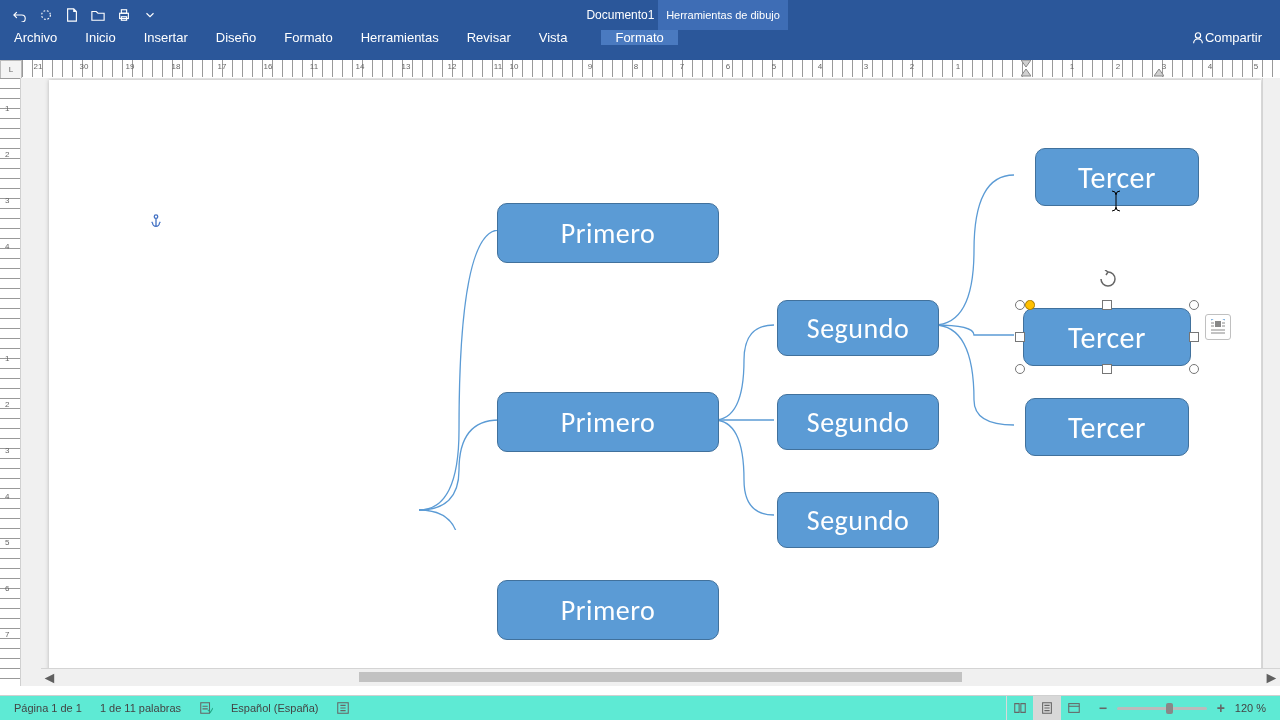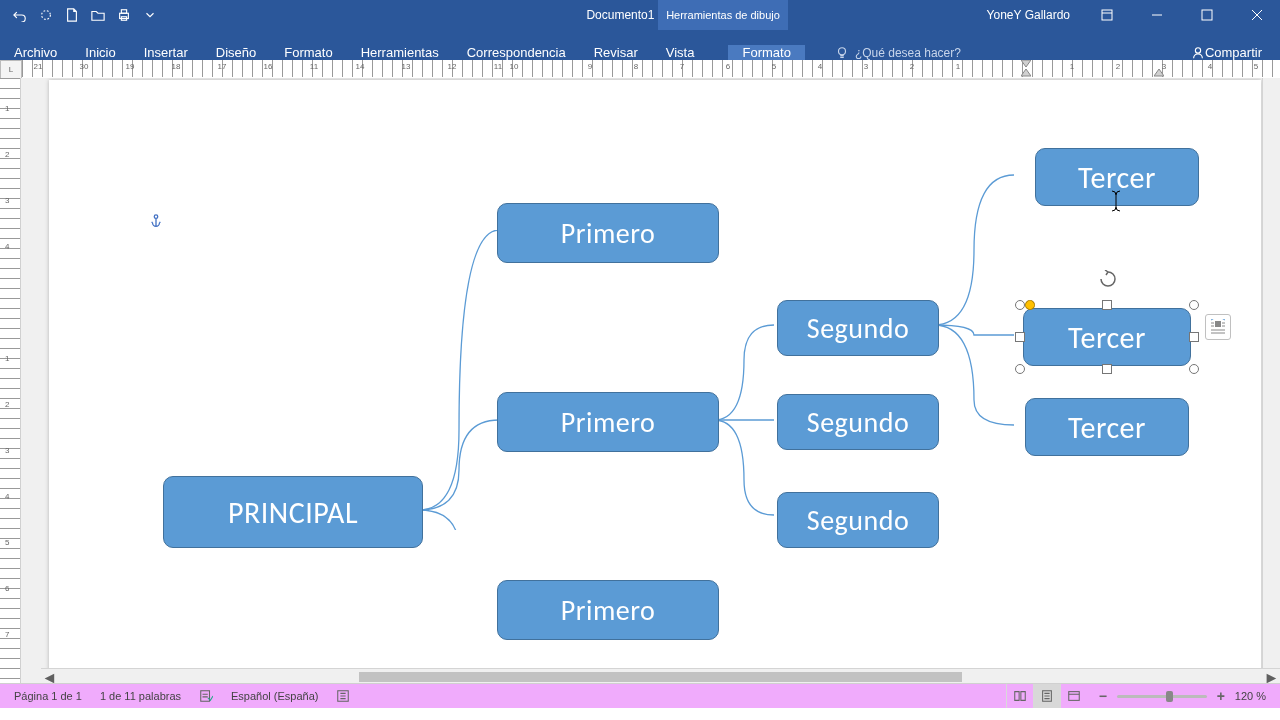--- a/index.html
+++ b/index.html
@@ -8,21 +8,21 @@
 .qat{display:flex;align-items:center;height:100%;padding-left:8px;gap:2px}
 .qat-btn{width:24px;height:24px;display:flex;align-items:center;justify-content:center;color:#fff;cursor:pointer}
 .qat-btn svg{width:14px;height:14px;fill:none;stroke:#fff;stroke-width:1.3}
 .titlecenter{position:absolute;left:0;right:0;text-align:center;pointer-events:none}
 .ctx-tab{position:absolute;left:658px;top:0;height:30px;width:130px;background:#3E6DB5;color:#fff;display:flex;align-items:center;justify-content:center;font-size:11px}
 .userbox{margin-left:auto;display:flex;align-items:center;gap:4px;padding-right:0}
 .username{padding:0 10px}
 .winctl{width:46px;height:30px;display:flex;align-items:center;justify-content:center;cursor:pointer}
 .winctl svg{width:12px;height:12px;fill:none;stroke:#fff;stroke-width:1}
 
-.ribbon{height:30px;background:#2B579A;color:#fff;display:flex;align-items:flex-end;font-size:13px}
+.ribbon{height:30px;background:#2B579A;color:#fff;display:flex;align-items:flex-start;font-size:13px}
 .rtab{padding:0 14px;display:flex;align-items:center;cursor:pointer}
 .rtab.active{background:#4A7AC0}
 .tellme{display:flex;align-items:center;margin-left:30px;color:#C7D5EB;font-size:12px;gap:6px}
 .tellme svg{width:14px;height:14px;fill:none;stroke:#C7D5EB;stroke-width:1.3}
 .share{margin-left:auto;padding:0 18px;display:flex;align-items:center;cursor:pointer}
 .share svg{width:14px;height:14px;fill:none;stroke:#fff;stroke-width:1.3}
 
 .hruler{height:18px;background:#fff;border-bottom:1px solid #d0d0d0;position:relative;font-size:8px;color:#666}
 .hruler .lbox{position:absolute;left:0;top:0;width:20px;height:17px;border:1px solid #bbb;background:#f4f4f4;display:flex;align-items:center;justify-content:center;font-size:8px}
 .hruler-track{position:absolute;left:22px;right:0;top:0;height:17px;background:repeating-linear-gradient(to right,#999 0,#999 1px,transparent 1px,transparent 10px)}
@@ -54,21 +54,21 @@
 .textcursor{position:absolute;width:18px;height:22px}
 .textcursor svg{width:18px;height:22px;fill:none;stroke:#000;stroke-width:1}
 .connector{position:absolute;fill:none;stroke:#5B9BD5;stroke-width:1.3}
 
 .hsb{position:absolute;left:20px;right:0;bottom:0;height:17px;background:#f0f0f0;border-top:1px solid #d4d4d4;display:flex;align-items:center}
 .hsb .arrow{width:17px;height:17px;display:flex;align-items:center;justify-content:center;cursor:pointer;color:#606060}
 .hsb .track{flex:1;height:17px;position:relative}
 .hsb .thumb{position:absolute;top:3px;height:10px;background:#c2c2c2;left:25%;width:50%;border-radius:0}
 .vsb{position:absolute;right:0;top:0;bottom:17px;width:17px;background:#f0f0f0;border-left:1px solid #d4d4d4}
 
-.statusbar{position:absolute;left:0;right:0;bottom:12px;height:24px;background:#f0abfc;border-top:1px solid #d0d0d0;display:flex;align-items:flex-end;font-size:11px;color:#444;padding:0 6px;gap:2px}
+.statusbar{position:absolute;left:0;right:0;bottom:0;height:24px;background:#5eead4;border-top:1px solid #d0d0d0;display:flex;align-items:flex-end;font-size:11px;color:#444;padding:0 6px;gap:2px}
 .stat-seg{padding:0 8px;height:24px;display:flex;align-items:center;cursor:pointer;gap:4px}
 .stat-seg svg{width:14px;height:14px;fill:none;stroke:#666;stroke-width:1.2}
 .stat-right{margin-left:auto;display:flex;align-items:center;gap:0}
 .viewbtn{width:26px;height:24px;display:flex;align-items:center;justify-content:center;cursor:pointer;border-left:1px solid #d9d9d9}
 .viewbtn.active{background:#d8d8d8}
 .viewbtn svg{width:14px;height:14px;fill:none;stroke:#666;stroke-width:1.2}
 .zoom{display:flex;align-items:center;gap:6px;padding:0 8px}
 .zslider{width:90px;height:3px;background:#bbb;position:relative;border-radius:2px}
 .zslider .zthumb{position:absolute;top:-4px;left:55%;width:7px;height:11px;background:#888;border-radius:2px}
 .zbtn{width:16px;height:16px;display:flex;align-items:center;justify-content:center;cursor:pointer;color:#666;font-size:14px;font-weight:bold}
@@ -106,64 +106,32 @@
         </svg>
       </div>
     <div class="qat-btn">
         <svg viewBox="0 0 16 16">
           <path d="M4 6 L8 10 L12 6"></path>
         </svg>
       </div>
   </div>
   <div class="titlecenter">Documento1 - Word</div>
   <div class="ctx-tab">Herramientas de dibujo</div>
-  <div class="userbox">
-    <span class="username">YoneY Gallardo</span>
-    <div class="winctl">
-        <svg viewBox="0 0 12 12">
-          <rect x="1" y="1" width="10" height="10"></rect>
-          <path d="M1 4 H11"></path>
-        </svg>
-      </div>
-    <div class="winctl">
-        <svg viewBox="0 0 12 12">
-          <path d="M1 6 H11"></path>
-        </svg>
-      </div>
-    <div class="winctl">
-        <svg viewBox="0 0 12 12">
-          <rect x="1" y="1" width="10" height="10"></rect>
-        </svg>
-      </div>
-    <div class="winctl">
-        <svg viewBox="0 0 12 12">
-          <path d="M1 1 L11 11 M11 1 L1 11"></path>
-        </svg>
-      </div>
-  </div>
 </div>
 
 <div class="ribbon">
   <div class="rtab">Archivo</div>
   <div class="rtab">Inicio</div>
   <div class="rtab">Insertar</div>
   <div class="rtab">Diseño</div>
   <div class="rtab">Formato</div>
   <div class="rtab">Herramientas</div>
-  <div class="rtab">Correspondencia</div>
   <div class="rtab">Revisar</div>
   <div class="rtab">Vista</div>
   <div class="rtab active" style="margin-left:20px">Formato</div>
-  <div class="tellme">
-    <svg viewBox="0 0 16 16">
-        <circle cx="8" cy="6" r="4"></circle>
-        <path d="M6 11 H10 M6 13 H10"></path>
-      </svg>
-    <span>¿Qué desea hacer?</span>
-  </div>
   <div class="share">
     <svg viewBox="0 0 16 16">
         <circle cx="8" cy="5" r="3"></circle>
         <path d="M3 14 A5 5 0 0 1 13 14"></path>
       </svg>
     <span>Compartir</span>
   </div>
 </div>
 
 <div class="hruler">
@@ -254,21 +222,20 @@
         <path d="M0 110 Q30 110 30 50 Q30 15 60 15"></path>
         <path d="M0 110 Q30 110 30 110 Q30 110 60 110"></path>
         <path d="M0 110 Q30 110 30 170 Q30 205 60 205"></path>
       </svg>
       <svg class="connector" style="left:885px;top:90px;width:90px;height:280px">
         <path d="M0 155 Q40 155 40 80 Q40 5 80 5"></path>
         <path d="M0 155 Q40 155 40 165 Q40 165 80 165"></path>
         <path d="M0 155 Q40 155 40 230 Q40 255 80 255"></path>
       </svg>
 
-      <div class="shape big" style="left:114px;top:396px;width:258px;height:70px">PRINCIPAL</div>
 
       <div class="shape" style="left:448px;top:123px;width:220px;height:58px">Primero</div>
       <div class="shape" style="left:448px;top:312px;width:220px;height:58px">Primero</div>
       <div class="shape" style="left:448px;top:500px;width:220px;height:58px">Primero</div>
 
       <div class="shape" style="left:728px;top:220px;width:160px;height:54px">Segundo</div>
       <div class="shape" style="left:728px;top:314px;width:160px;height:54px">Segundo</div>
       <div class="shape" style="left:728px;top:412px;width:160px;height:54px">Segundo</div>
 
       <div class="shape" style="left:986px;top:68px;width:162px;height:56px;font-size:30px">Tercer</div>

